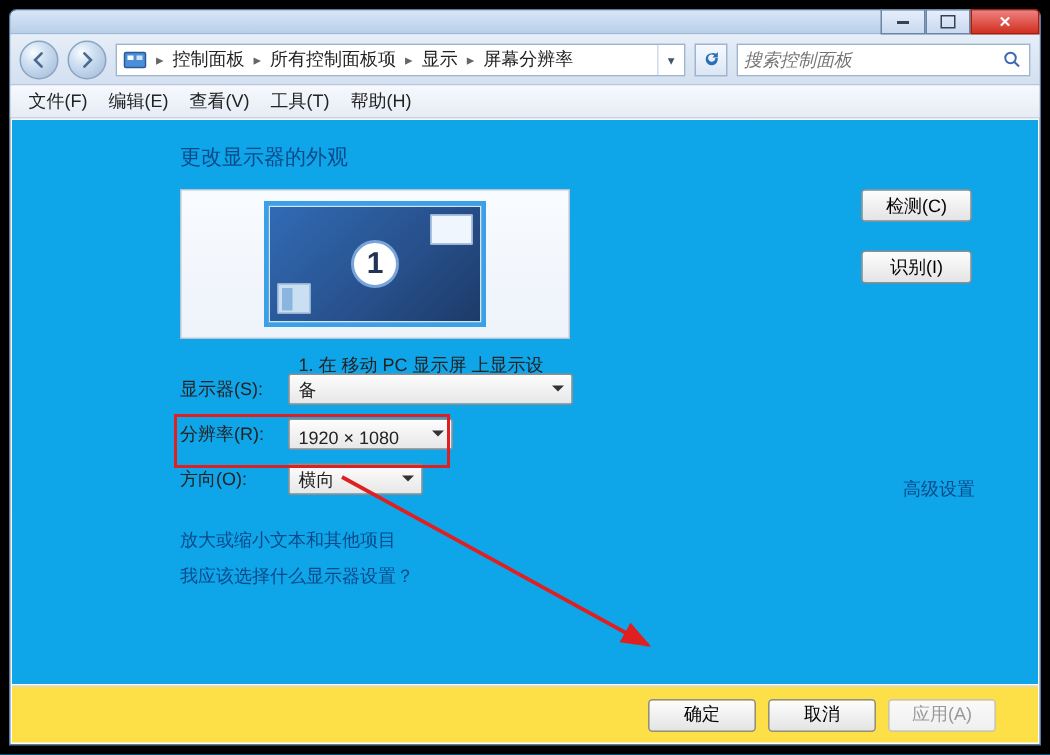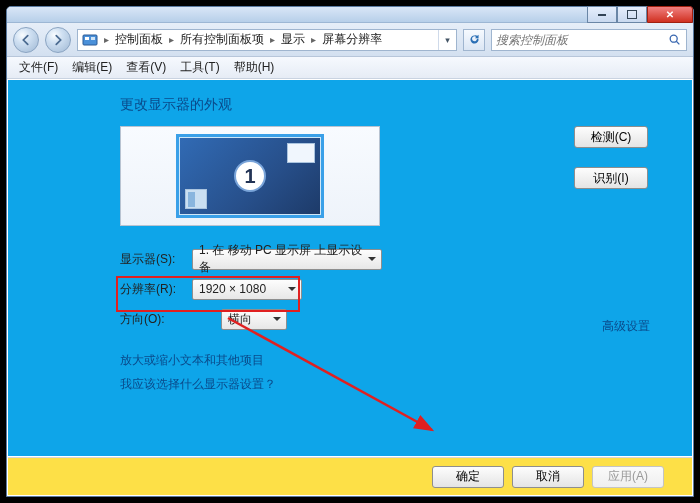--- a/index.html
+++ b/index.html
@@ -48,25 +48,25 @@
   .thumb.small { width:22px; height:20px; left:6px; bottom:6px; background:#cadff2; }
   .thumb.small::after { content:""; position:absolute; left:2px; top:2px; width:7px; height:15px; background:#89b5de; }
 
   .side-btns { display:flex; flex-direction:column; gap:19px; margin-left:auto; margin-right:10px; }
   .btn { min-width:74px; height:22px; font-size:12px; background:linear-gradient(#fdfdfd,#e4e4e4); border:1px solid #8e8e8e; border-radius:3px; padding:0 10px; display:flex; align-items:center; justify-content:center; cursor:default;}
   .btn.disabled { color:#9a9a9a; border-color:#c4c4c4; background:linear-gradient(#fafafa,#efefef); }
 
   .form-rows { font-size:12px; color:#222; }
   .frow { display:flex; align-items:center; height:30px; gap:10px; }
   .flabel { width:62px; }
-  .combo { height:21px; border:1px solid #8e8e8e; background:linear-gradient(#fdfdfd,#e7e7e7); border-radius:2px; display:flex; align-items:center; padding:0 18px 0 6px; font-size:12px; position:relative; }
+  .combo { height:21px; border:1px solid #8e8e8e; background:linear-gradient(#fdfdfd,#e7e7e7); border-radius:2px; display:flex; align-items:flex-end; padding:0 18px 0 6px; font-size:12px; position:relative; }
   .combo::after { content:""; position:absolute; right:5px; top:50%; margin-top:-2px; border:4px solid transparent; border-top-color:#333; }
   .combo.display { width:190px; }
   .combo.res { width:110px; }
-  .combo.orient { width:66px;margin-left:29px; }
+  .combo.orient { width:90px; }
 
   .highlight-box { position:absolute; border:2.5px solid #e02020; pointer-events:none; }
   .hl1 { left:108px; top:196px; width:184px; height:36px; }
   .arrow-svg { position:absolute; left:214px; top:232px; width:240px; height:130px; pointer-events:none; }
 
   .adv-link { position:absolute; right:42px; top:238px; font-size:12px; color:#0a4a8a; }
   .links { position:absolute; left:112px; top:268px; font-size:12px; color:#0a4a8a; line-height:2; }
   .links div { cursor:default; }
 
   

